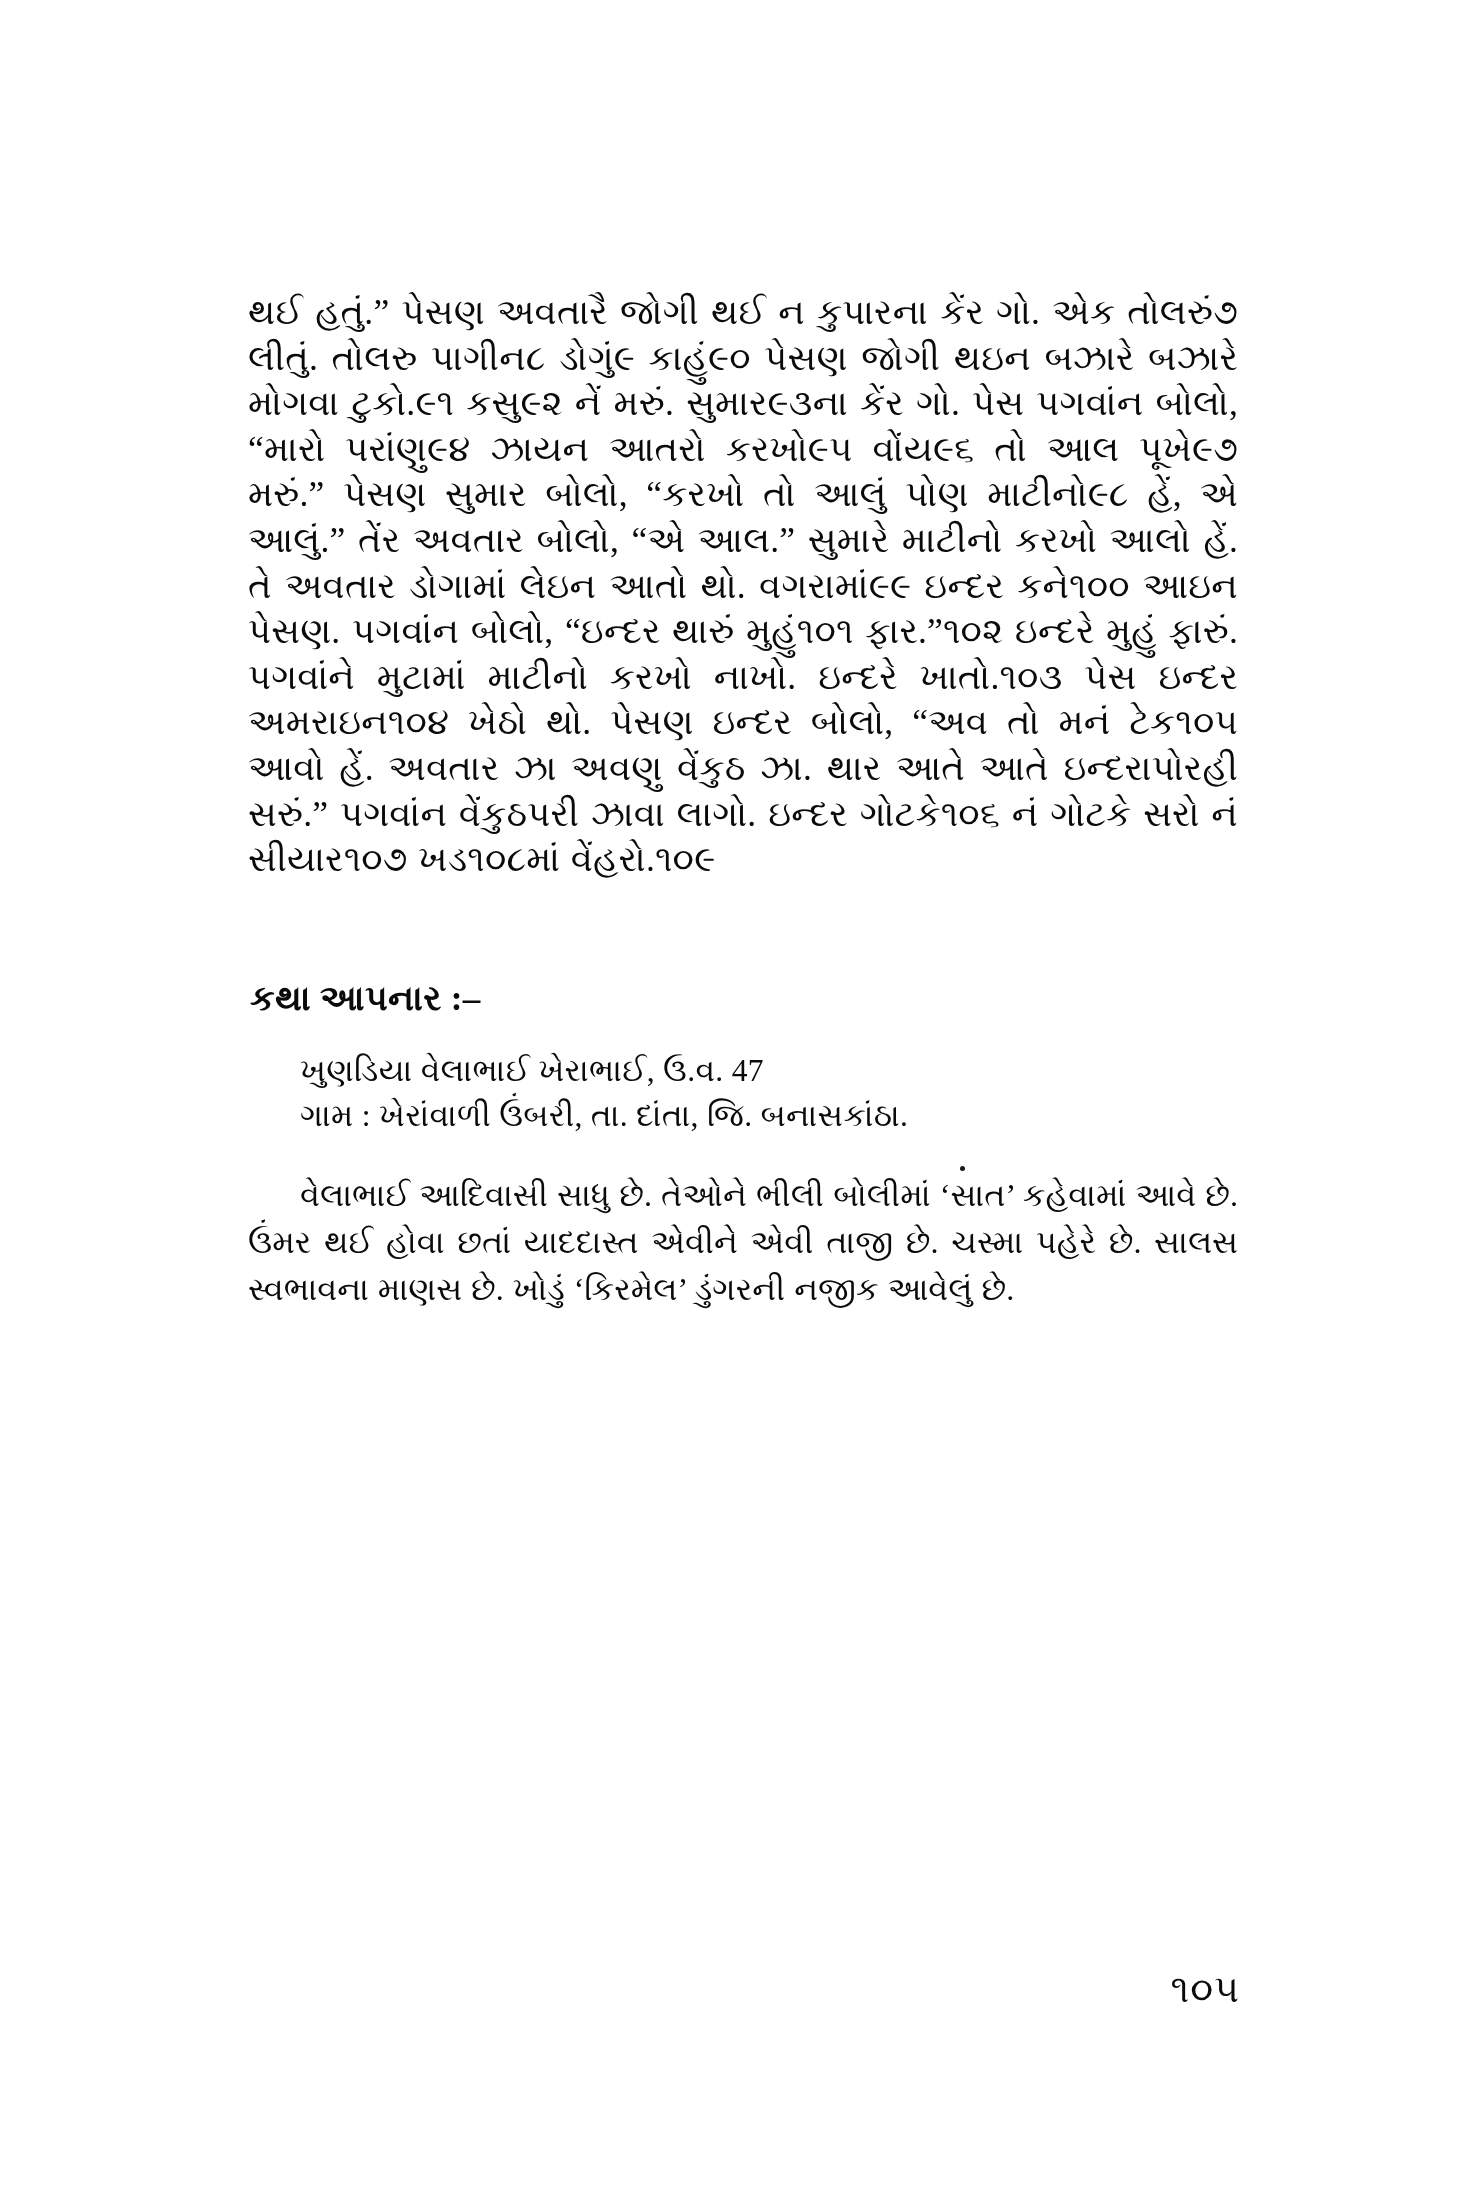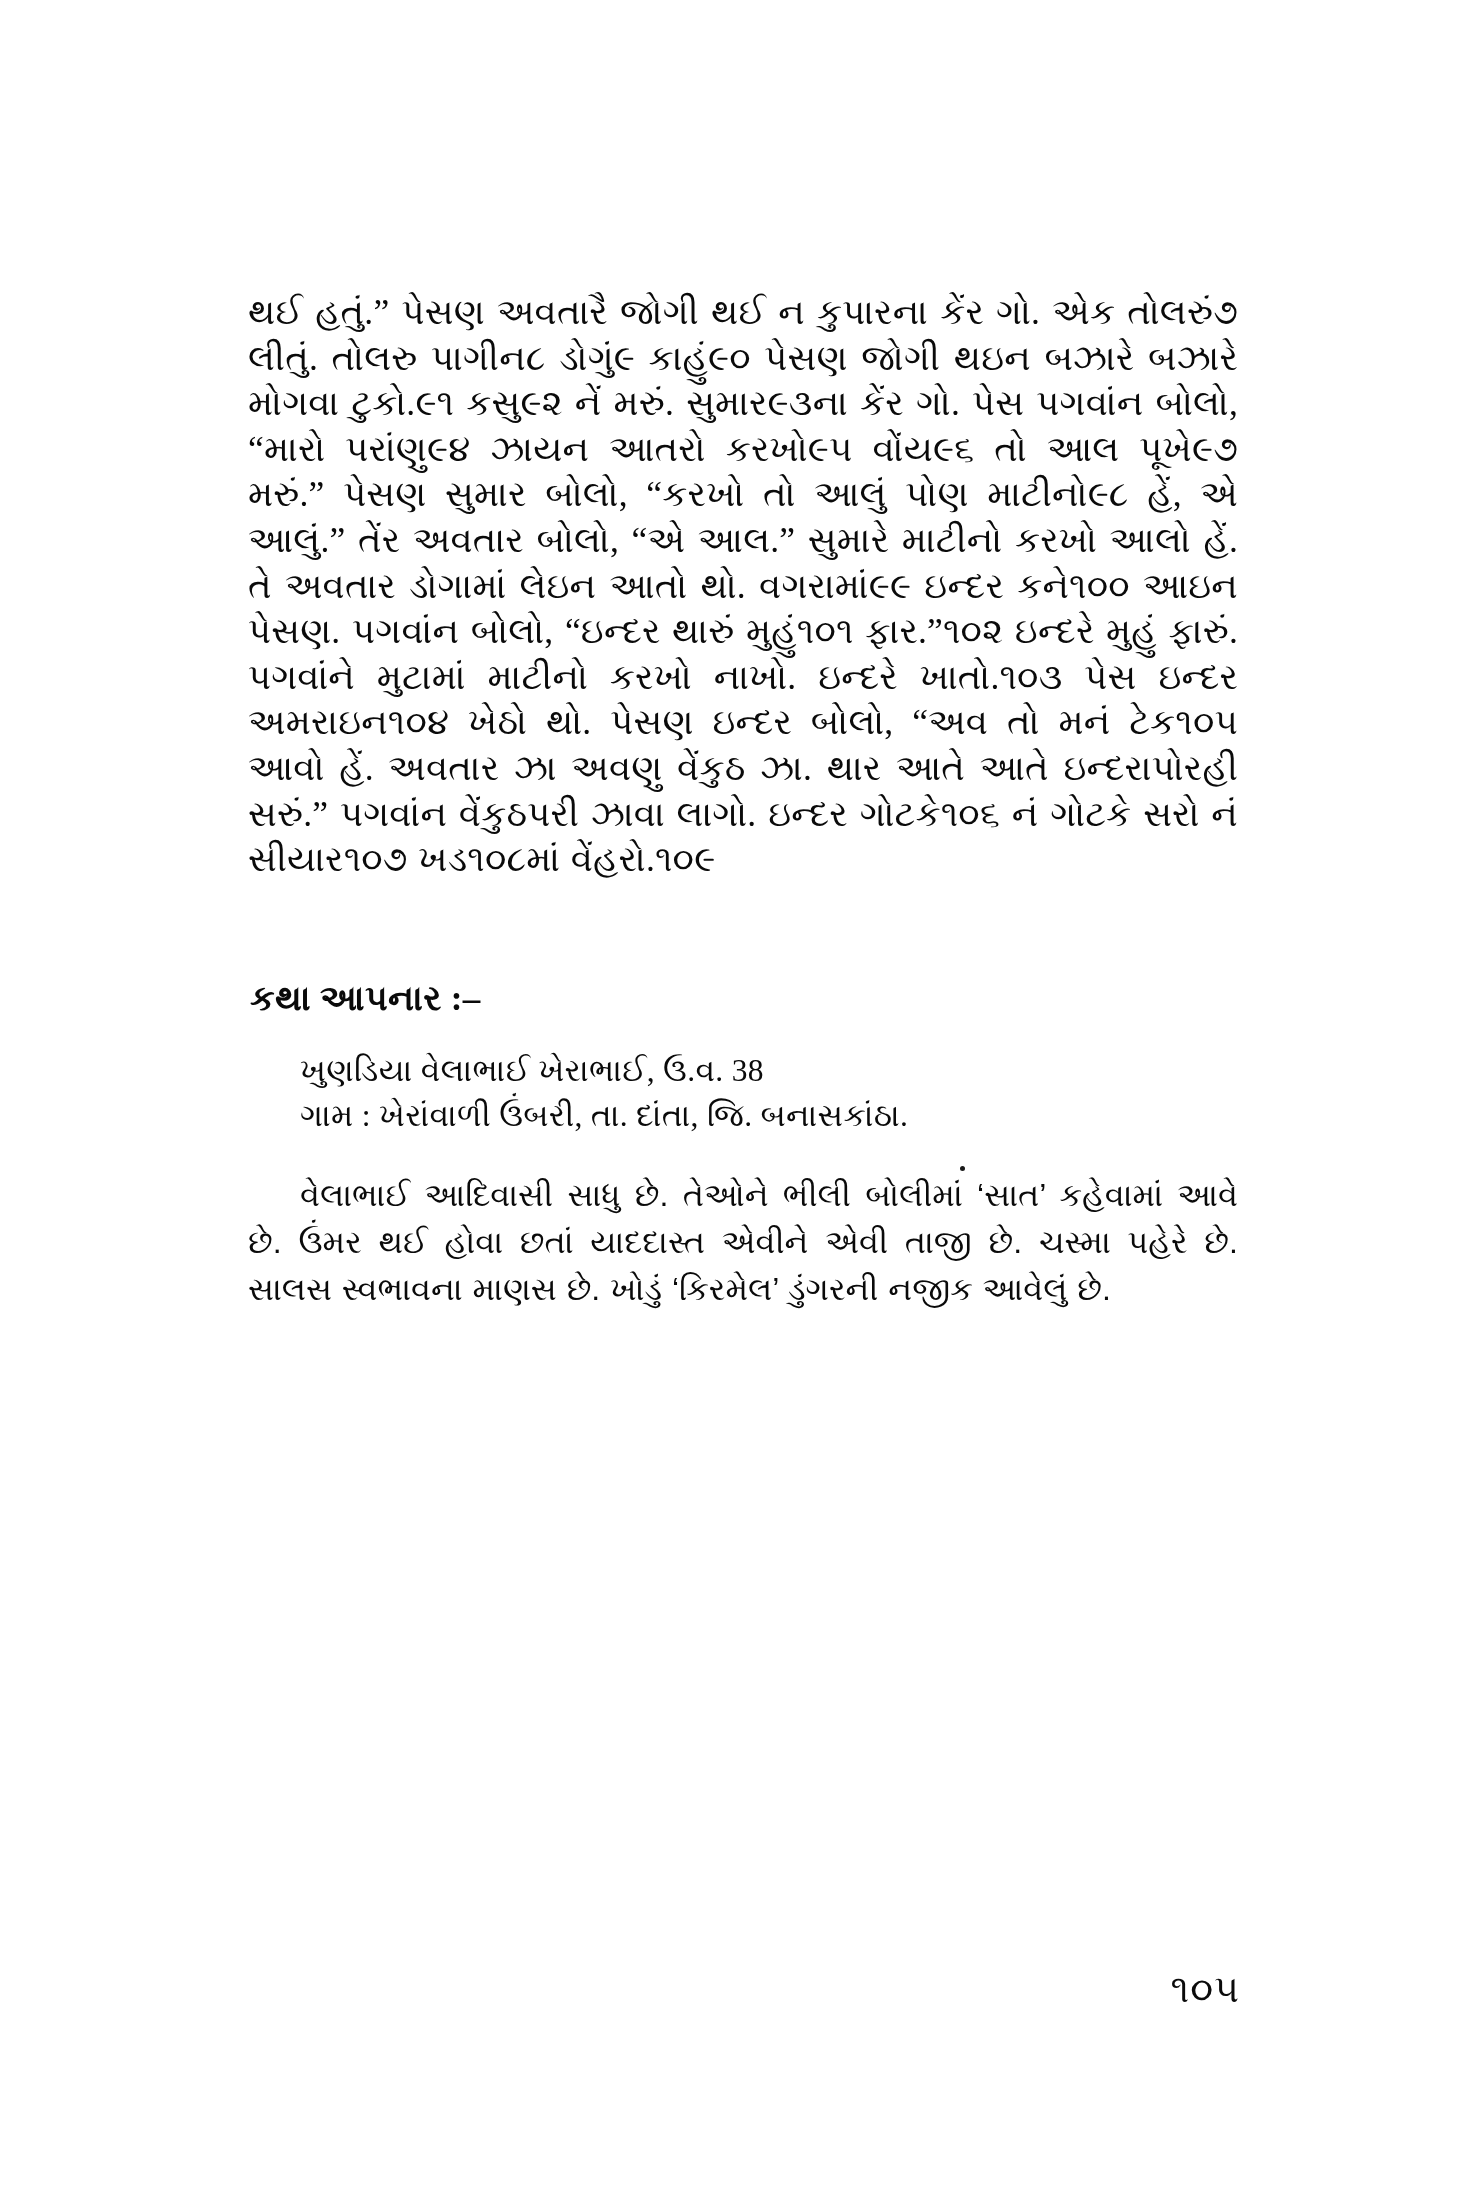--- a/index.html
+++ b/index.html
@@ -47,21 +47,21 @@
     padding-left: 52px;
   }
   .credit-line {
     font-family: "Liberation Serif", serif;
     font-size: 31.5px;
     line-height: 1.42;
     color: #0a0a0a;
     letter-spacing: 0.3px;
   }
   .note-para {
-    font-family: Liberation Sans, sans-serif;
+    font-family: Liberation Serif, serif;
     font-size: 32px;
     line-height: 1.46;
     color: #0a0a0a;
     text-align: justify;
     margin: 34px 0 0 0;
     text-indent: 52px;
     word-spacing: 1px;
   }
   .source-para {
     font-family: "Liberation Serif", serif;
@@ -95,21 +95,21 @@
 
 <div class="page">
 
   <div class="content">
 
     <p class="body-para">થઈ હતું.” પેસણ અવતારૈ જોગી થઈ ન કુપારના કેંર ગો. એક તોલરું૭ લીતું. તોલરુ પાગીન૮ ડોગું૯ કાહું૯૦ પેસણ જોગી થઇન બઝારે બઝારે મોગવા ટુકો.૯૧ કસુ૯૨ નેં મરું. સુમાર૯૩ના કેંર ગો. પેસ પગવાંન બોલો, “મારો પરાંણુ૯૪ ઝાયન આતરો કરખો૯૫ વોંય૯૬ તો આલ પૂખે૯૭ મરું.” પેસણ સુમાર બોલો, “કરખો તો આલું પોણ માટીનો૯૮ હેં, એ આલું.” તેંર અવતાર બોલો, “એ આલ.” સુમારે માટીનો કરખો આલો હેં. તે અવતાર ડોગામાં લેઇન આતો થો. વગરામાં૯૯ ઇન્દર કને૧૦૦ આઇન પેસણ. પગવાંન બોલો, “ઇન્દર થારું મુહું૧૦૧ ફાર.”૧૦૨ ઇન્દરે મુહું ફારું. પગવાંને મુટામાં માટીનો કરખો નાખો. ઇન્દરે ખાતો.૧૦૩ પેસ ઇન્દર અમરાઇન૧૦૪ ખેઠો થો. પેસણ ઇન્દર બોલો, “અવ તો મનં ટેક૧૦૫ આવો હેં. અવતાર ઝા અવણુ વેંકુઠ ઝા. થાર આતે આતે ઇન્દરાપોરહી સરું.” પગવાંન વેંકુઠપરી ઝાવા લાગો. ઇન્દર ગોટકે૧૦૬ નં ગોટકે સરો નં સીયાર૧૦૭ ખડ૧૦૮માં વેંહરો.૧૦૯</p>
 
     <h2 class="section-heading">કથા આપનાર :–</h2>
 
     <div class="credit-block">
-      <div class="credit-line">ખુણડિયા વેલાભાઈ ખેરાભાઈ,  ઉ.વ. 38</div>
+      <div class="credit-line">ખુણડિયા વેલાભાઈ ખેરાભાઈ,  ઉ.વ. 47</div>
       <div class="credit-line">ગામ : ખેરાંવાળી ઉંબરી, તા. દાંતા, જિ. બનાસકાંઠા.</div>
     </div>
 
     <p class="note-para">વેલાભાઈ આદિવાસી સાધુ છે. તેઓને ભીલી બોલીમાં ‘સાત’ કહેવામાં આવે છે. ઉંમર થઈ હોવા છતાં યાદદાસ્ત એવીને એવી તાજી છે. ચસ્મા પહેરે છે. સાલસ સ્વભાવના માણસ છે. ખોડું ‘કિરમેલ’ ડુંગરની નજીક આવેલું છે.</p>
 
 
   </div>
 
   <div class="stray-dot"></div>
 

